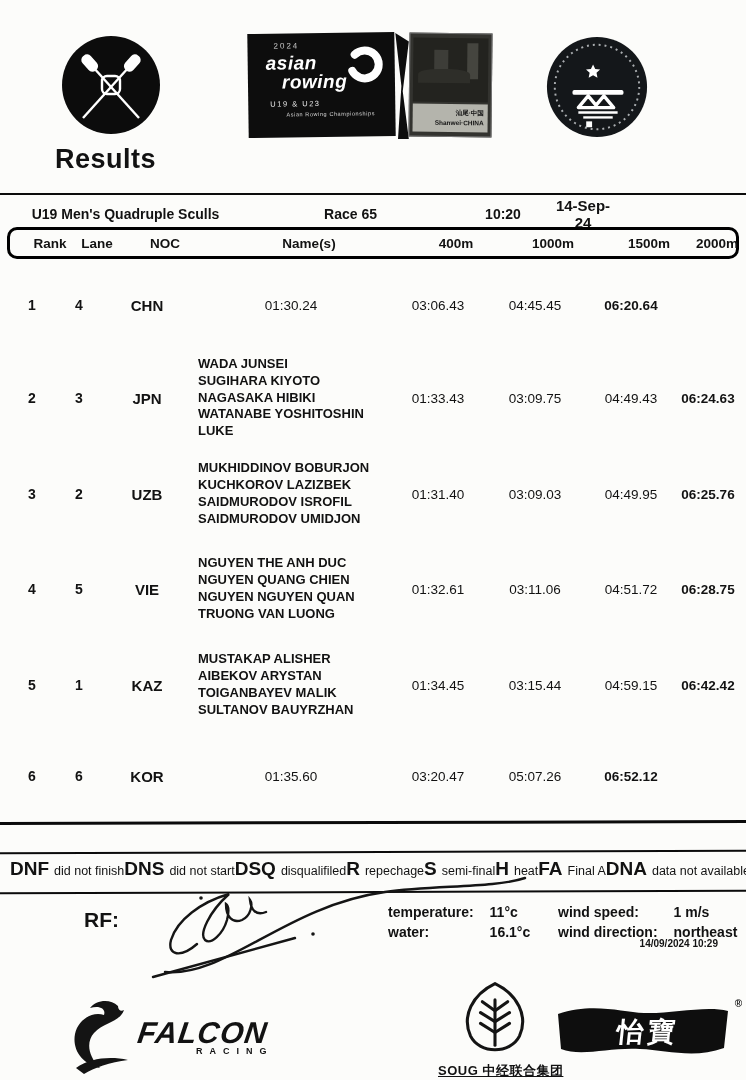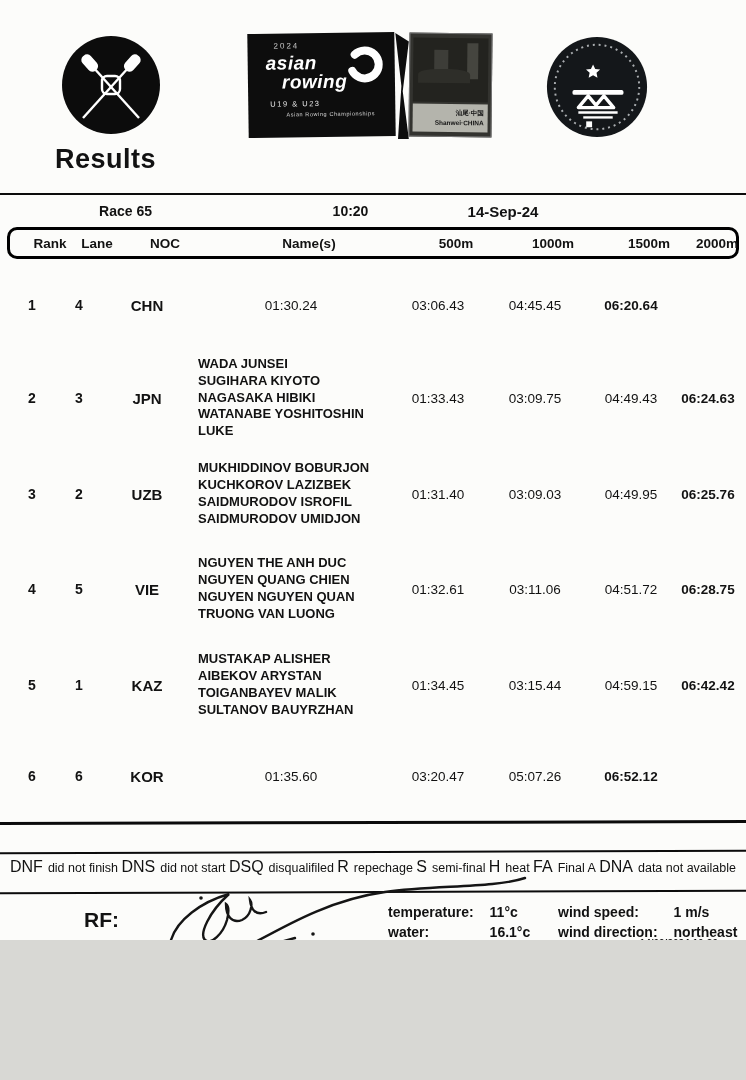--- a/index.html
+++ b/index.html
@@ -1,17 +1,17 @@
 <!DOCTYPE html>
 <html><head>
 <meta charset="utf-8">
 <style>
   html,body{margin:0;padding:0;background:#d8d8d4;}
   .page{
-    position:relative;width:746px;height:940px;margin:0 auto;
+    position:relative;width:746px;height:1080px;margin:0 auto;
     background:#fcfcfa;color:#121212;overflow:hidden;
     font-family:"Liberation Sans","DejaVu Sans",sans-serif;
   }
   
   .hdr-logo{position:absolute;}
   .club-logo{left:60px;top:34px;}
   .banner{left:248px;top:33px;width:244px;height:108px;display:flex;}
   .banner-left{
     position:relative;width:152px;height:104px;background:#0d0d0d;color:#fff;
     transform:rotate(-0.8deg);padding:4px 0 0 12px;box-sizing:border-box;
@@ -48,21 +48,21 @@
   .tbody{position:absolute;left:8px;right:8px;top:261px;}
   .trow{display:grid;grid-template-columns:48px 46px 90px 198px 96px 98px 94px 1fr;align-items:center;}
   .trow .c{text-align:center;font-size:13.5px;}
   .trow .rank,.trow .lane{font-weight:600;font-size:14px;}
   .trow .noc{font-weight:800;font-size:15px;}
   .trow .names{text-align:left;white-space:pre-line;font-size:13px;font-weight:600;line-height:1.3;padding-left:6px;}
   .trow .t4{font-weight:800;}
   
   .legend{position:absolute;left:10px;right:10px;top:858px;display:flex;justify-content:space-between;
     align-items:baseline;font-size:12.5px;}
-  .legend .abbr{font-weight:400;font-size:16px;margin-right:5px;}
+  .legend .abbr{font-weight:700;font-size:19px;margin-right:5px;}
   .legend .it{white-space:nowrap;}
   
   .printed{position:absolute;right:28px;top:894px;font-size:10px;font-weight:700;margin-top:44px;}
   .cond{position:absolute;top:904px;font-size:14px;font-weight:600;display:grid;grid-template-columns:auto auto;column-gap:16px;row-gap:4px;}
   .cond-a{left:388px;}
   .cond-b{left:558px;}
   .rf{position:absolute;left:84px;top:908px;font-size:21px;font-weight:800;}
   .sig{position:absolute;left:105px;top:876px;}
   
   .falcon{position:absolute;left:66px;top:998px;display:flex;align-items:center;}
@@ -135,31 +135,32 @@
       <line x1="41" y1="86" x2="71" y2="86" stroke="#fff" stroke-width="2.4"></line>
       <rect x="44" y="90" width="6" height="6" fill="#fff"></rect>
     </svg>
   </div>
 
   <h1 class="doc-title">Results</h1>
 
   <div class="rule" style="top:193px;height:2px;"></div>
 
   <div class="race-meta">
+    <span>U19 Men's Quadruple Sculls</span>
     <span>Race 65</span>
     <span>10:20</span>
     <span class="date">14-Sep-24</span>
   </div>
 
   <div class="thead">
     <span>Rank</span>
     <span>Lane</span>
     <span>NOC</span>
     <span>Name(s)</span>
-    <span>500m</span>
+    <span>400m</span>
     <span>1000m</span>
     <span>1500m</span>
     <span>2000m</span>
   </div>
 
   <div class="tbody">
     <div class="trow" style="height:88px">
       <span class="c rank">1</span>
       <span class="c lane">4</span>
       <span class="c noc">CHN</span>

